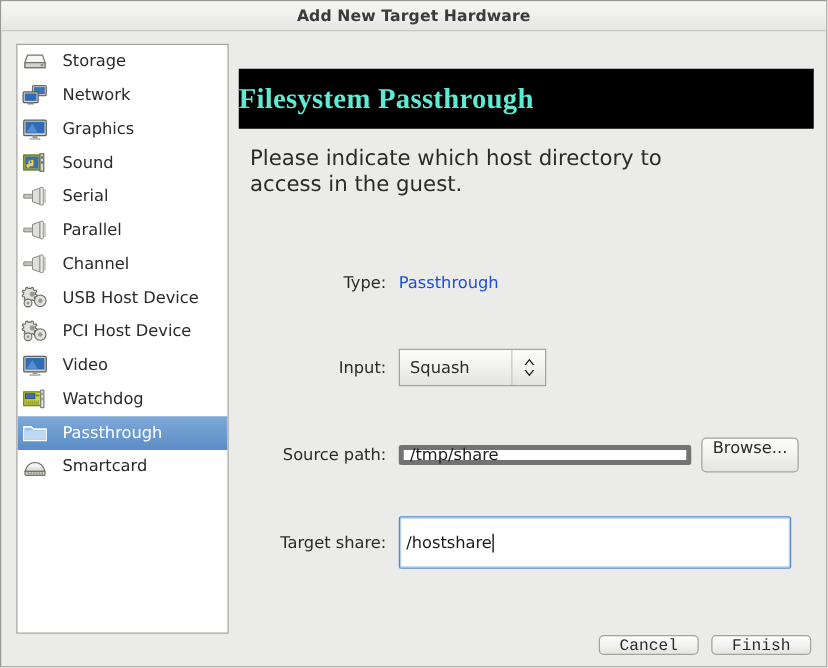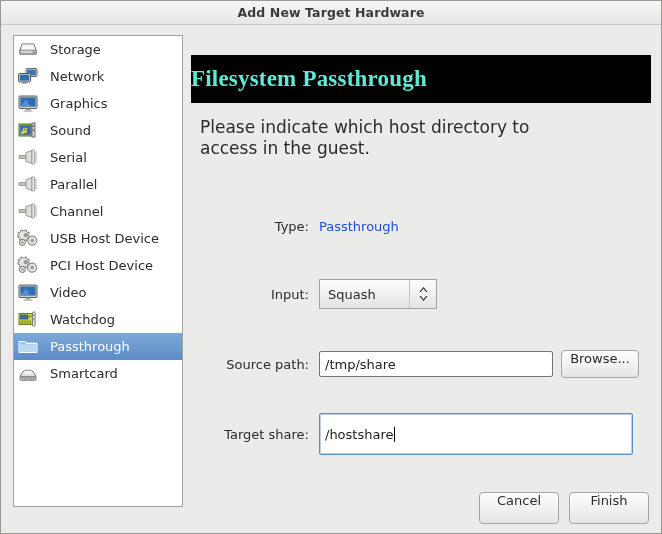--- a/index.html
+++ b/index.html
@@ -157,24 +157,24 @@
   .combo-arrows {
     width: 26px;
     height: 28px;
     border-left: 1px solid #c6c6c1;
     display: flex;
     align-items: center;
     justify-content: center;
   }
   
   .textinput {
-    height: 26px;
+    height: 16px;
     box-sizing: border-box;
     background: #ffffff;
-    border: 1px solid #737373;
+    border: 4px solid #737373;
     border-radius: 2px;
     display: flex;
     align-items: center;
     font-size: 13px;
     color: #1c1c1c;
     padding: 0 5px;
   }
   .textinput.wide { width: 234px; }
   .textinput.focused {
     border: 1px solid #5a8dc8;
@@ -209,21 +209,22 @@
   }
   .actions {
     position: absolute;
     right: 12px;
     bottom: 10px;
     display: flex;
     gap: 10px;
   }
   .btn-action {
     width: 80px;
-    height: 32px;
+    height: 16px;
+    font-family: Liberation Mono, monospace;
   }
 </style>
 </head>
 <body>
 
 <div class="window">
 
   <div class="titlebar">
     <span class="titlebar-text">Add New Target Hardware</span>
   </div>

